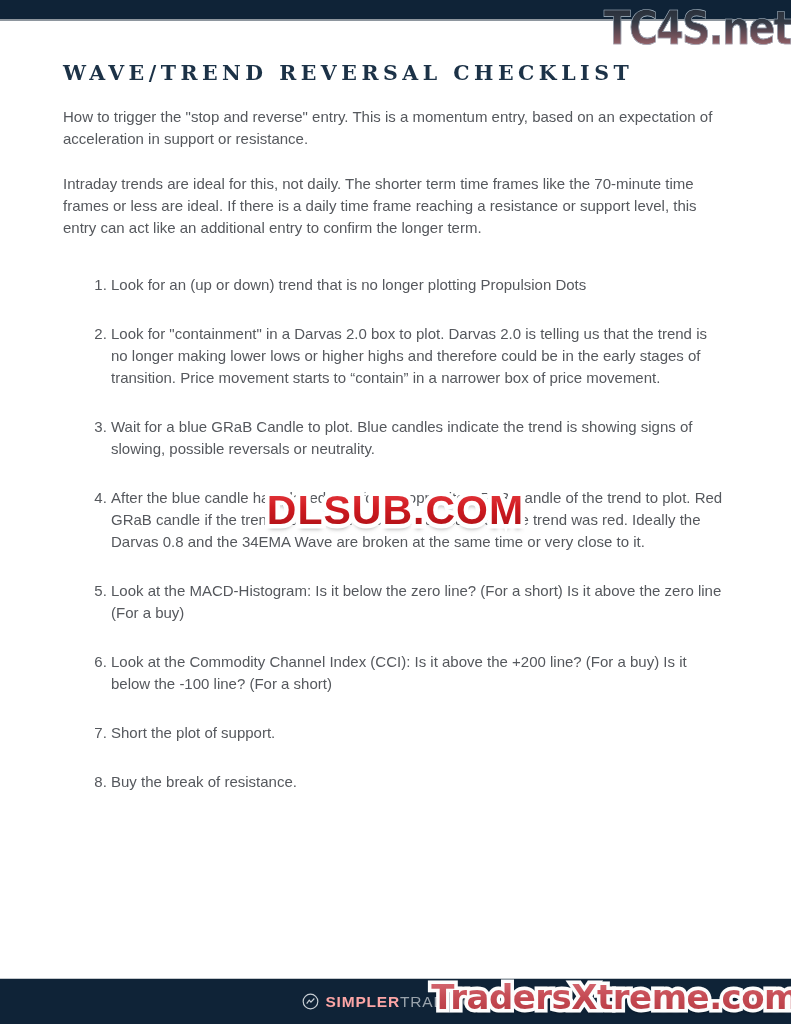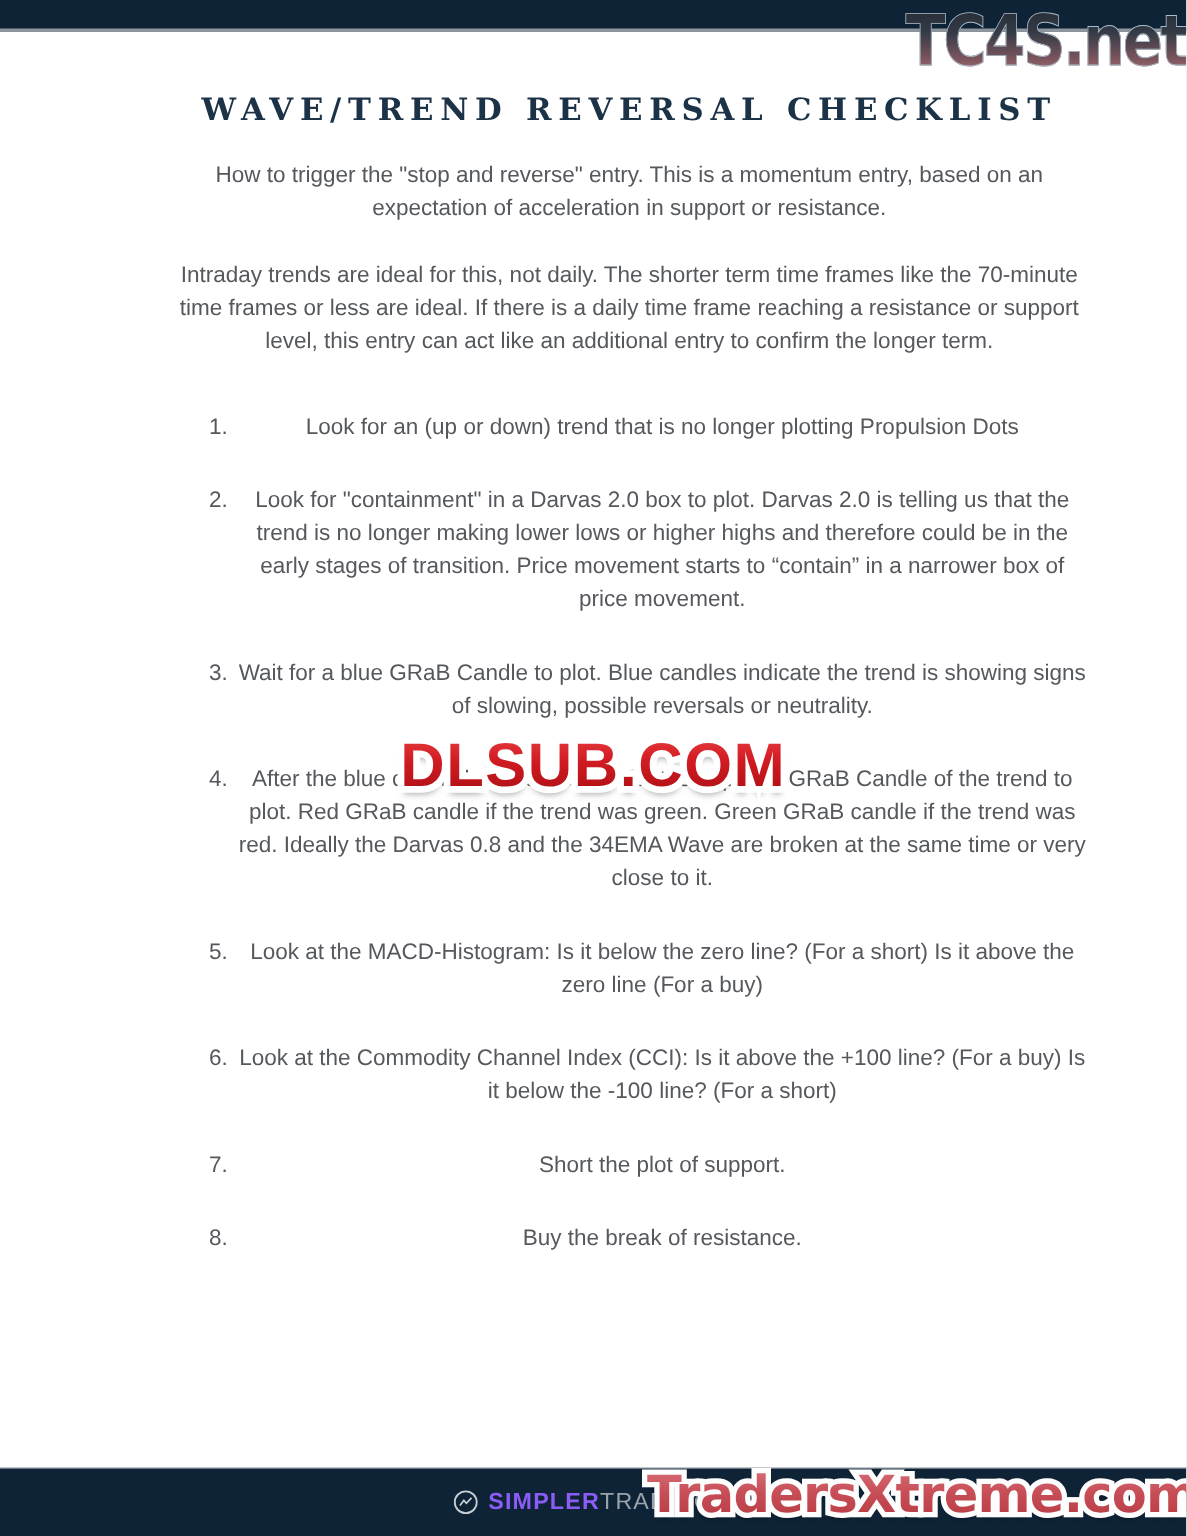--- a/index.html
+++ b/index.html
@@ -1,41 +1,40 @@
 <!DOCTYPE html>
 <html><head>
 <meta charset="utf-8">
 <style>
   * { margin:0; padding:0; box-sizing:border-box; }
   html,body { background:#e8e8e8; }
   .page {
     position:relative; width:791px; height:1024px; margin:0 auto;
     background:#ffffff; overflow:hidden;
     font-family:"Liberation Sans", sans-serif;
-    text-align:center;
   }
   
   .top-bar {
     position:absolute; top:0; left:0; right:0; height:21px;
     background:#0f2337; border-bottom:2px solid #8e969e;
   }
   
   .wm-tc4s {
     position:absolute; top:1px; right:0px;
     font-family:"DejaVu Sans", sans-serif; font-weight:bold;
     font-size:47px; line-height:54px; letter-spacing:-2px; white-space:nowrap;
     transform:scaleX(0.84); transform-origin:top right;
     background:linear-gradient(180deg,#232933 0%, #343b46 38%, #7e565e 72%, #c58187 100%);
     -webkit-background-clip:text; background-clip:text; color:transparent;
     -webkit-text-stroke:0.6px #a9bccb;
   }
   
   .content {
-    position:absolute; top:23px; left:11px; right:0;
-    padding:39px 60px 0 97px;
+    position:absolute; top:23px; left:0; right:0;
+    padding:39px 60px 0 63px;
     color:#55585d; font-size:15px; line-height:22px;
   }
   .doc-title {
     font-family:"DejaVu Serif", serif; font-weight:bold;
     font-size:20.5px; letter-spacing:4.5px; color:#1c3247;
     margin-bottom:22px; white-space:nowrap;
   }
   .content p { margin-bottom:23px; }
   .content p + p { margin-top:23px; }
   .checklist { margin-top:35px; padding-left:48px; }
@@ -58,21 +57,21 @@
     -webkit-background-clip:text; background-clip:text; color:transparent;
   }
   
   .footer {
     position:absolute; bottom:0; left:0; right:0; height:46px;
     background:#0f2337; border-top:1px solid #c3c8cc;
     display:flex; align-items:center; justify-content:center;
   }
   .st-logo { display:flex; align-items:center; gap:6px; transform:translateX(-1px); }
   .st-icon { width:17px; height:17px; display:block; }
-  .st-simpler { color:#8b5cf6; font-weight:bold; font-size:15.5px; letter-spacing:0.8px; }
+  .st-simpler { color:#fca5a5; font-weight:bold; font-size:15.5px; letter-spacing:0.8px; }
   .st-trading { color:#99a3ac; font-weight:normal; font-size:15.5px; letter-spacing:0.8px; }
   .st-reg { color:#99a3ac; font-size:7px; align-self:flex-start; margin-top:6px; }
   
   .wm-xtreme {
     position:absolute; bottom:7px; right:-8px;
     display:grid; white-space:nowrap;
     font-family:"DejaVu Sans", sans-serif; font-weight:bold;
     font-size:34px; line-height:40px; letter-spacing:-0.5px;
   }
   .wm-xtreme .back {
@@ -100,21 +99,21 @@
 
     <p>How to trigger the "stop and reverse" entry. This is a momentum entry, based on an expectation of acceleration in support or resistance.</p>
     <p>Intraday trends are ideal for this, not daily. The shorter term time frames like the 70-minute time frames or less are ideal. If there is a daily time frame reaching a resistance or support level, this entry can act like an additional entry to confirm the longer term.</p>
 
     <ol class="checklist">
       <li>Look for an (up or down) trend that is no longer plotting Propulsion Dots</li>
       <li>Look for "containment" in a Darvas 2.0 box to plot. Darvas 2.0 is telling us that the trend is no longer making lower lows or higher highs and therefore could be in the early stages of transition. Price movement starts to “contain” in a narrower box of price movement.</li>
       <li>Wait for a blue GRaB Candle to plot. Blue candles indicate the trend is showing signs of slowing, possible reversals or neutrality.</li>
       <li>After the blue candle has plotted wait for the opposite GRaB Candle of the trend to plot. Red GRaB candle if the trend was green. Green GRaB candle if the trend was red. Ideally the Darvas 0.8 and the 34EMA Wave are broken at the same time or very close to it.</li>
       <li>Look at the MACD-Histogram: Is it below the zero line? (For a short) Is it above the zero line (For a buy)</li>
-      <li>Look at the Commodity Channel Index (CCI): Is it above the +100 line? (For a buy) Is it below the -100 line? (For a short)</li>
+      <li>Look at the Commodity Channel Index (CCI): Is it above the +200 line? (For a buy) Is it below the -100 line? (For a short)</li>
       <li>Short the plot of support.</li>
       <li>Buy the break of resistance.</li>
     </ol>
   </div>
 
   <div class="wm-dlsub">
     <span class="back">DLSUB.COM</span>
     <span class="front">DLSUB.COM</span>
   </div>
 

